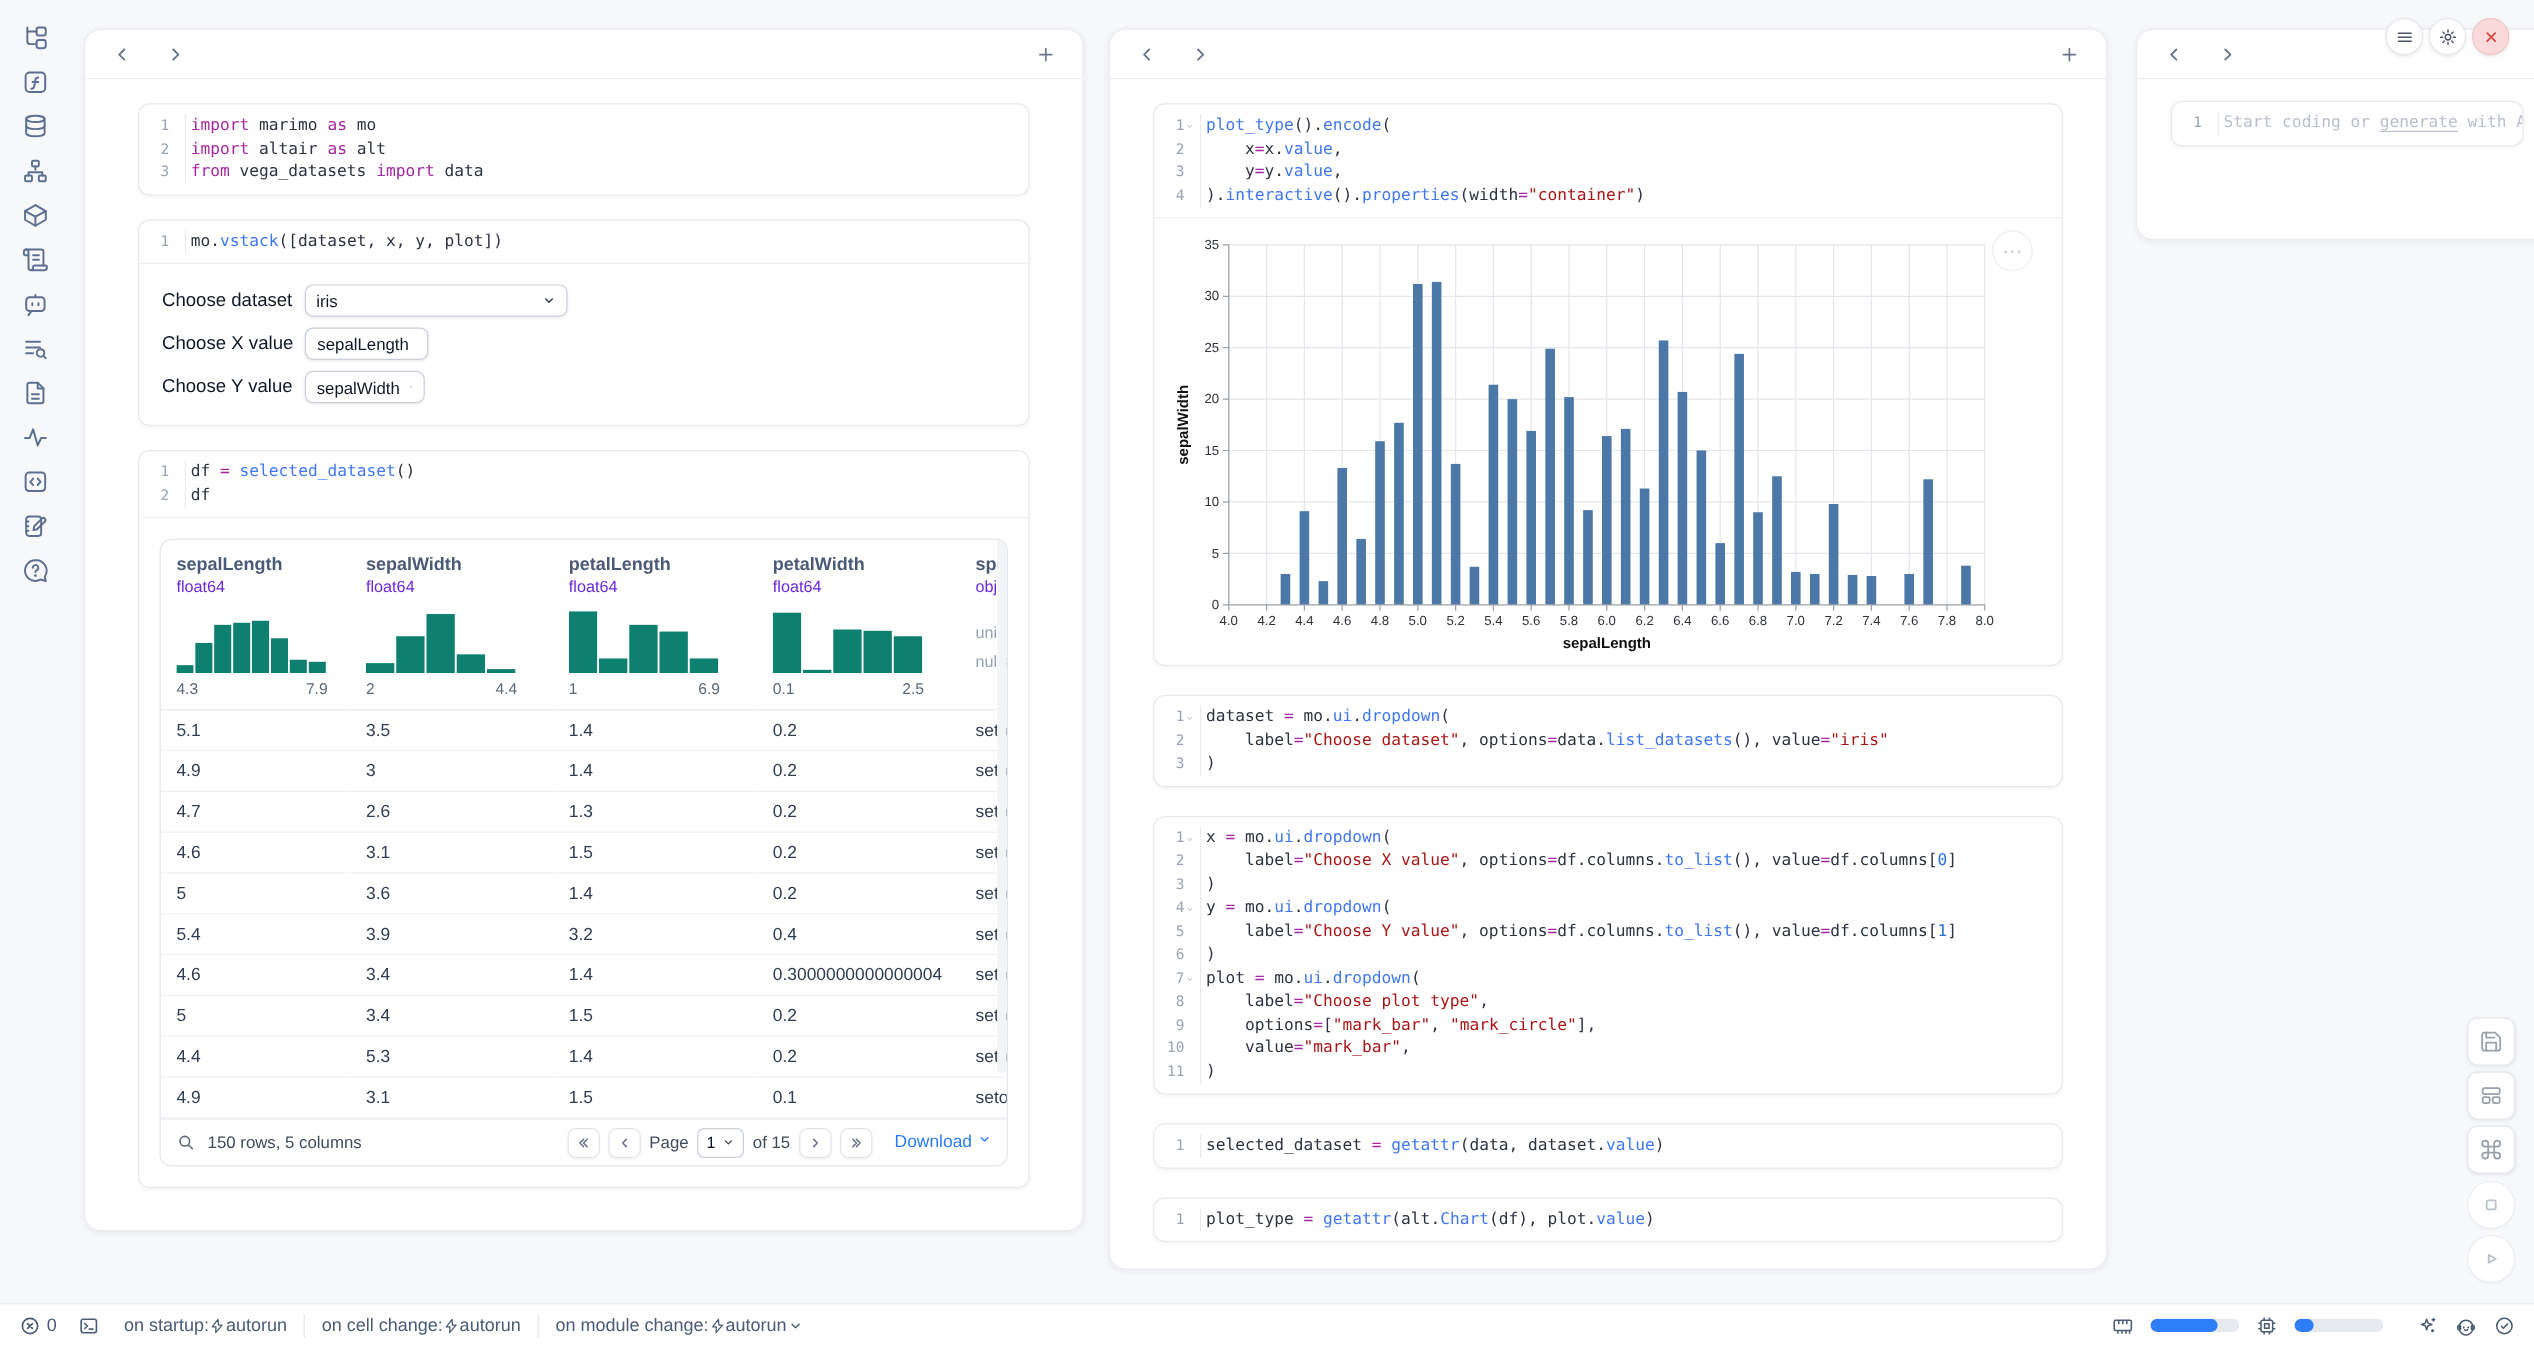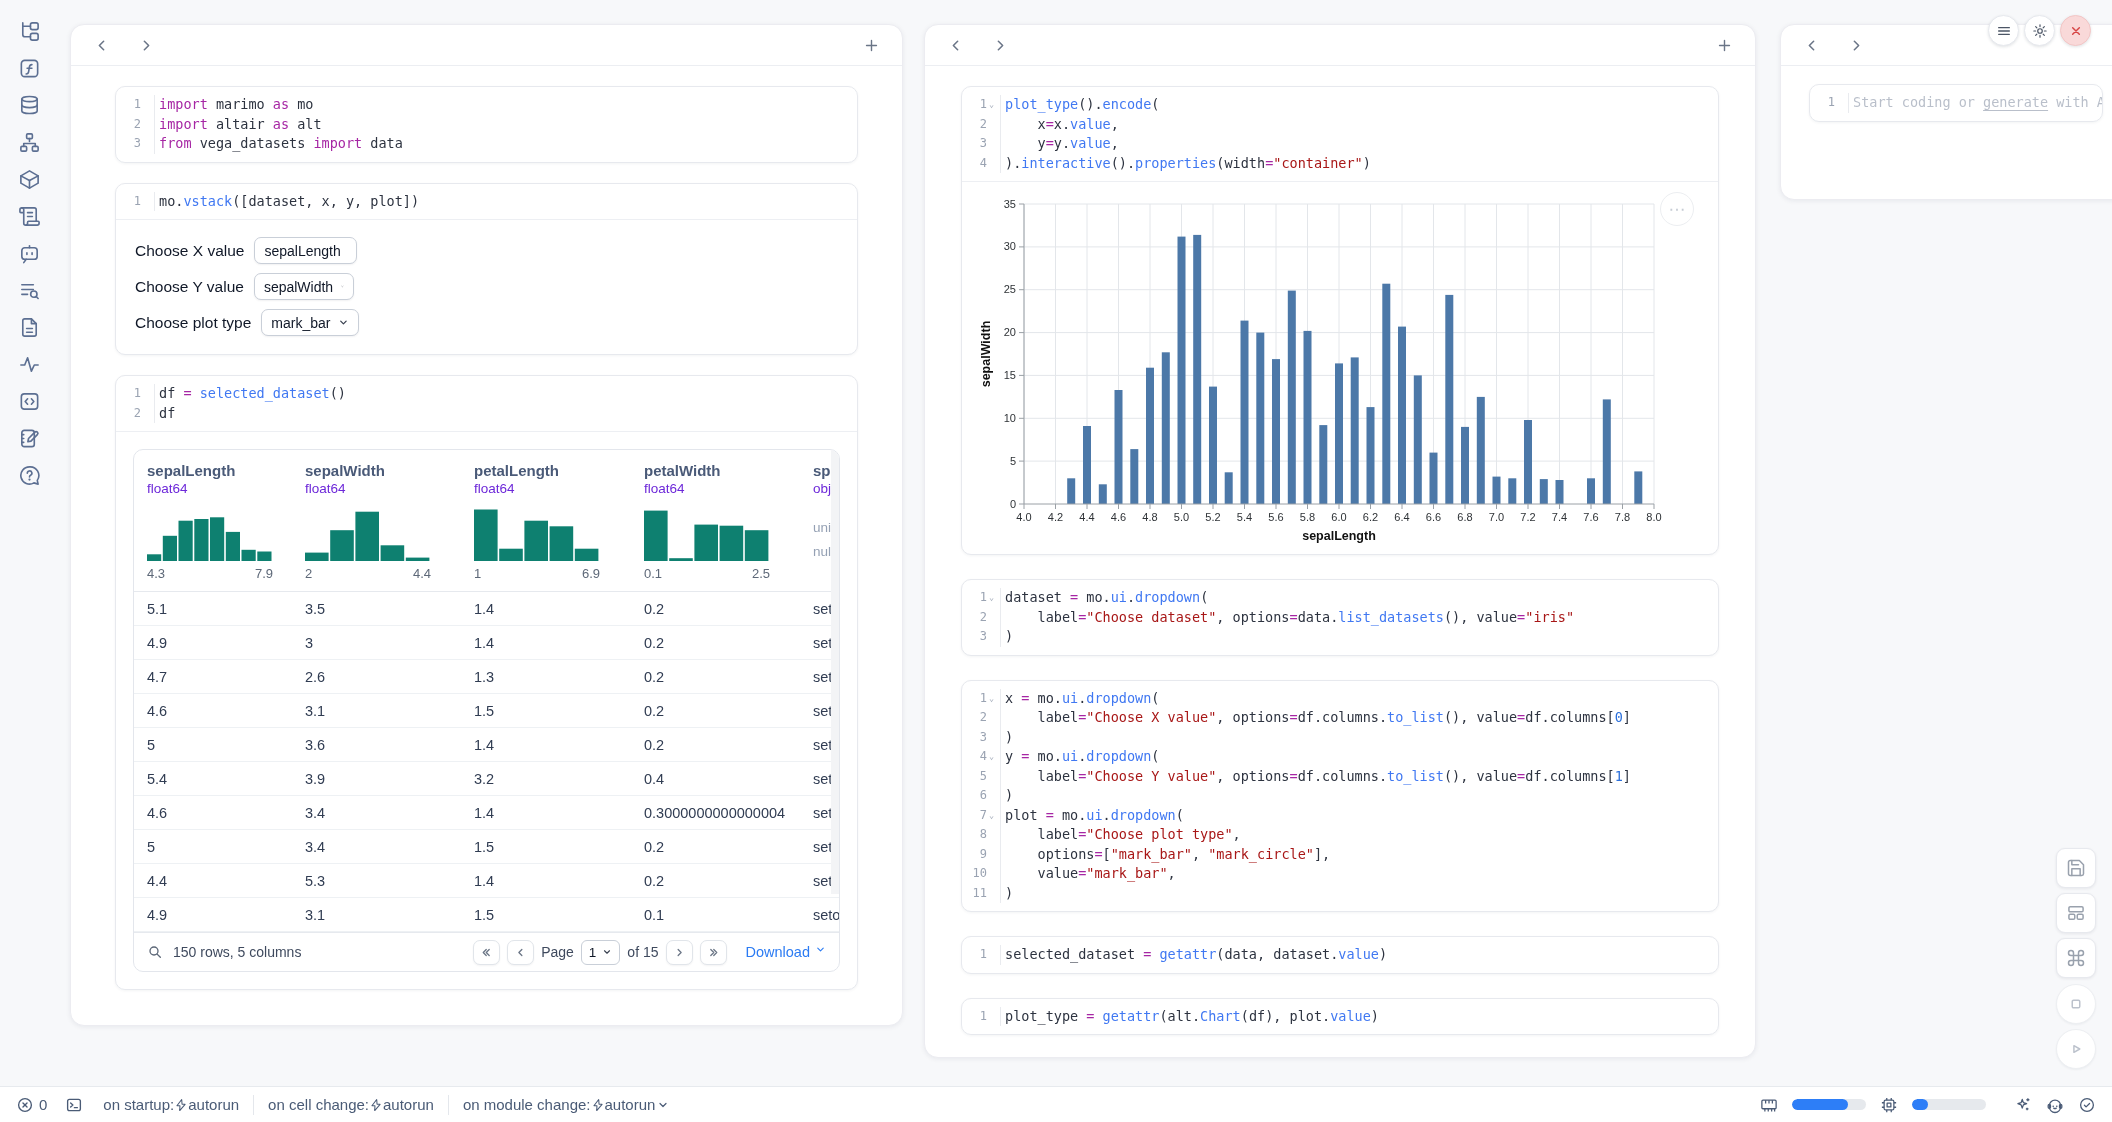--- a/index.html
+++ b/index.html
@@ -264,45 +264,45 @@
           <div class="cl">
             <span class="lnw">
               <span>1</span>
               <span class="fold"></span>
             </span>
             <span class="ct"><span class="tk-p">mo.</span><span class="tk-f">vstack</span><span class="tk-p">([dataset, x, y, plot])</span></span>
           </div>
         </div>
       <div class="out controls" id="ctl-out">
           <div class="ctl-row">
+            <span>Choose dataset</span>
+            <span class="select" style="width:219px">
+              <span>iris</span>
+              <span class="chev">
+                <svg viewBox="0 0 24 24" fill="none" stroke="currentColor" stroke-width="2.8" stroke-linecap="round" stroke-linejoin="round">
+                  <path d="M6 9l6 6 6-6"></path>
+                </svg>
+              </span>
+            </span>
+          </div>
+          <div class="ctl-row">
             <span>Choose X value</span>
             <span class="select" style="width:103px">
               <span>sepalLength</span>
               <span class="chev">
                 <svg viewBox="0 0 24 24" fill="none" stroke="currentColor" stroke-width="2.8" stroke-linecap="round" stroke-linejoin="round">
                   <path d="M6 9l6 6 6-6"></path>
                 </svg>
               </span>
             </span>
           </div>
           <div class="ctl-row">
             <span>Choose Y value</span>
             <span class="select" style="width:100px">
               <span>sepalWidth</span>
-              <span class="chev">
-                <svg viewBox="0 0 24 24" fill="none" stroke="currentColor" stroke-width="2.8" stroke-linecap="round" stroke-linejoin="round">
-                  <path d="M6 9l6 6 6-6"></path>
-                </svg>
-              </span>
-            </span>
-          </div>
-          <div class="ctl-row">
-            <span>Choose plot type</span>
-            <span class="select" style="width:98px">
-              <span>mark_bar</span>
               <span class="chev">
                 <svg viewBox="0 0 24 24" fill="none" stroke="currentColor" stroke-width="2.8" stroke-linecap="round" stroke-linejoin="round">
                   <path d="M6 9l6 6 6-6"></path>
                 </svg>
               </span>
             </span>
           </div>
         </div>
     </div>
     <div class="cell">

